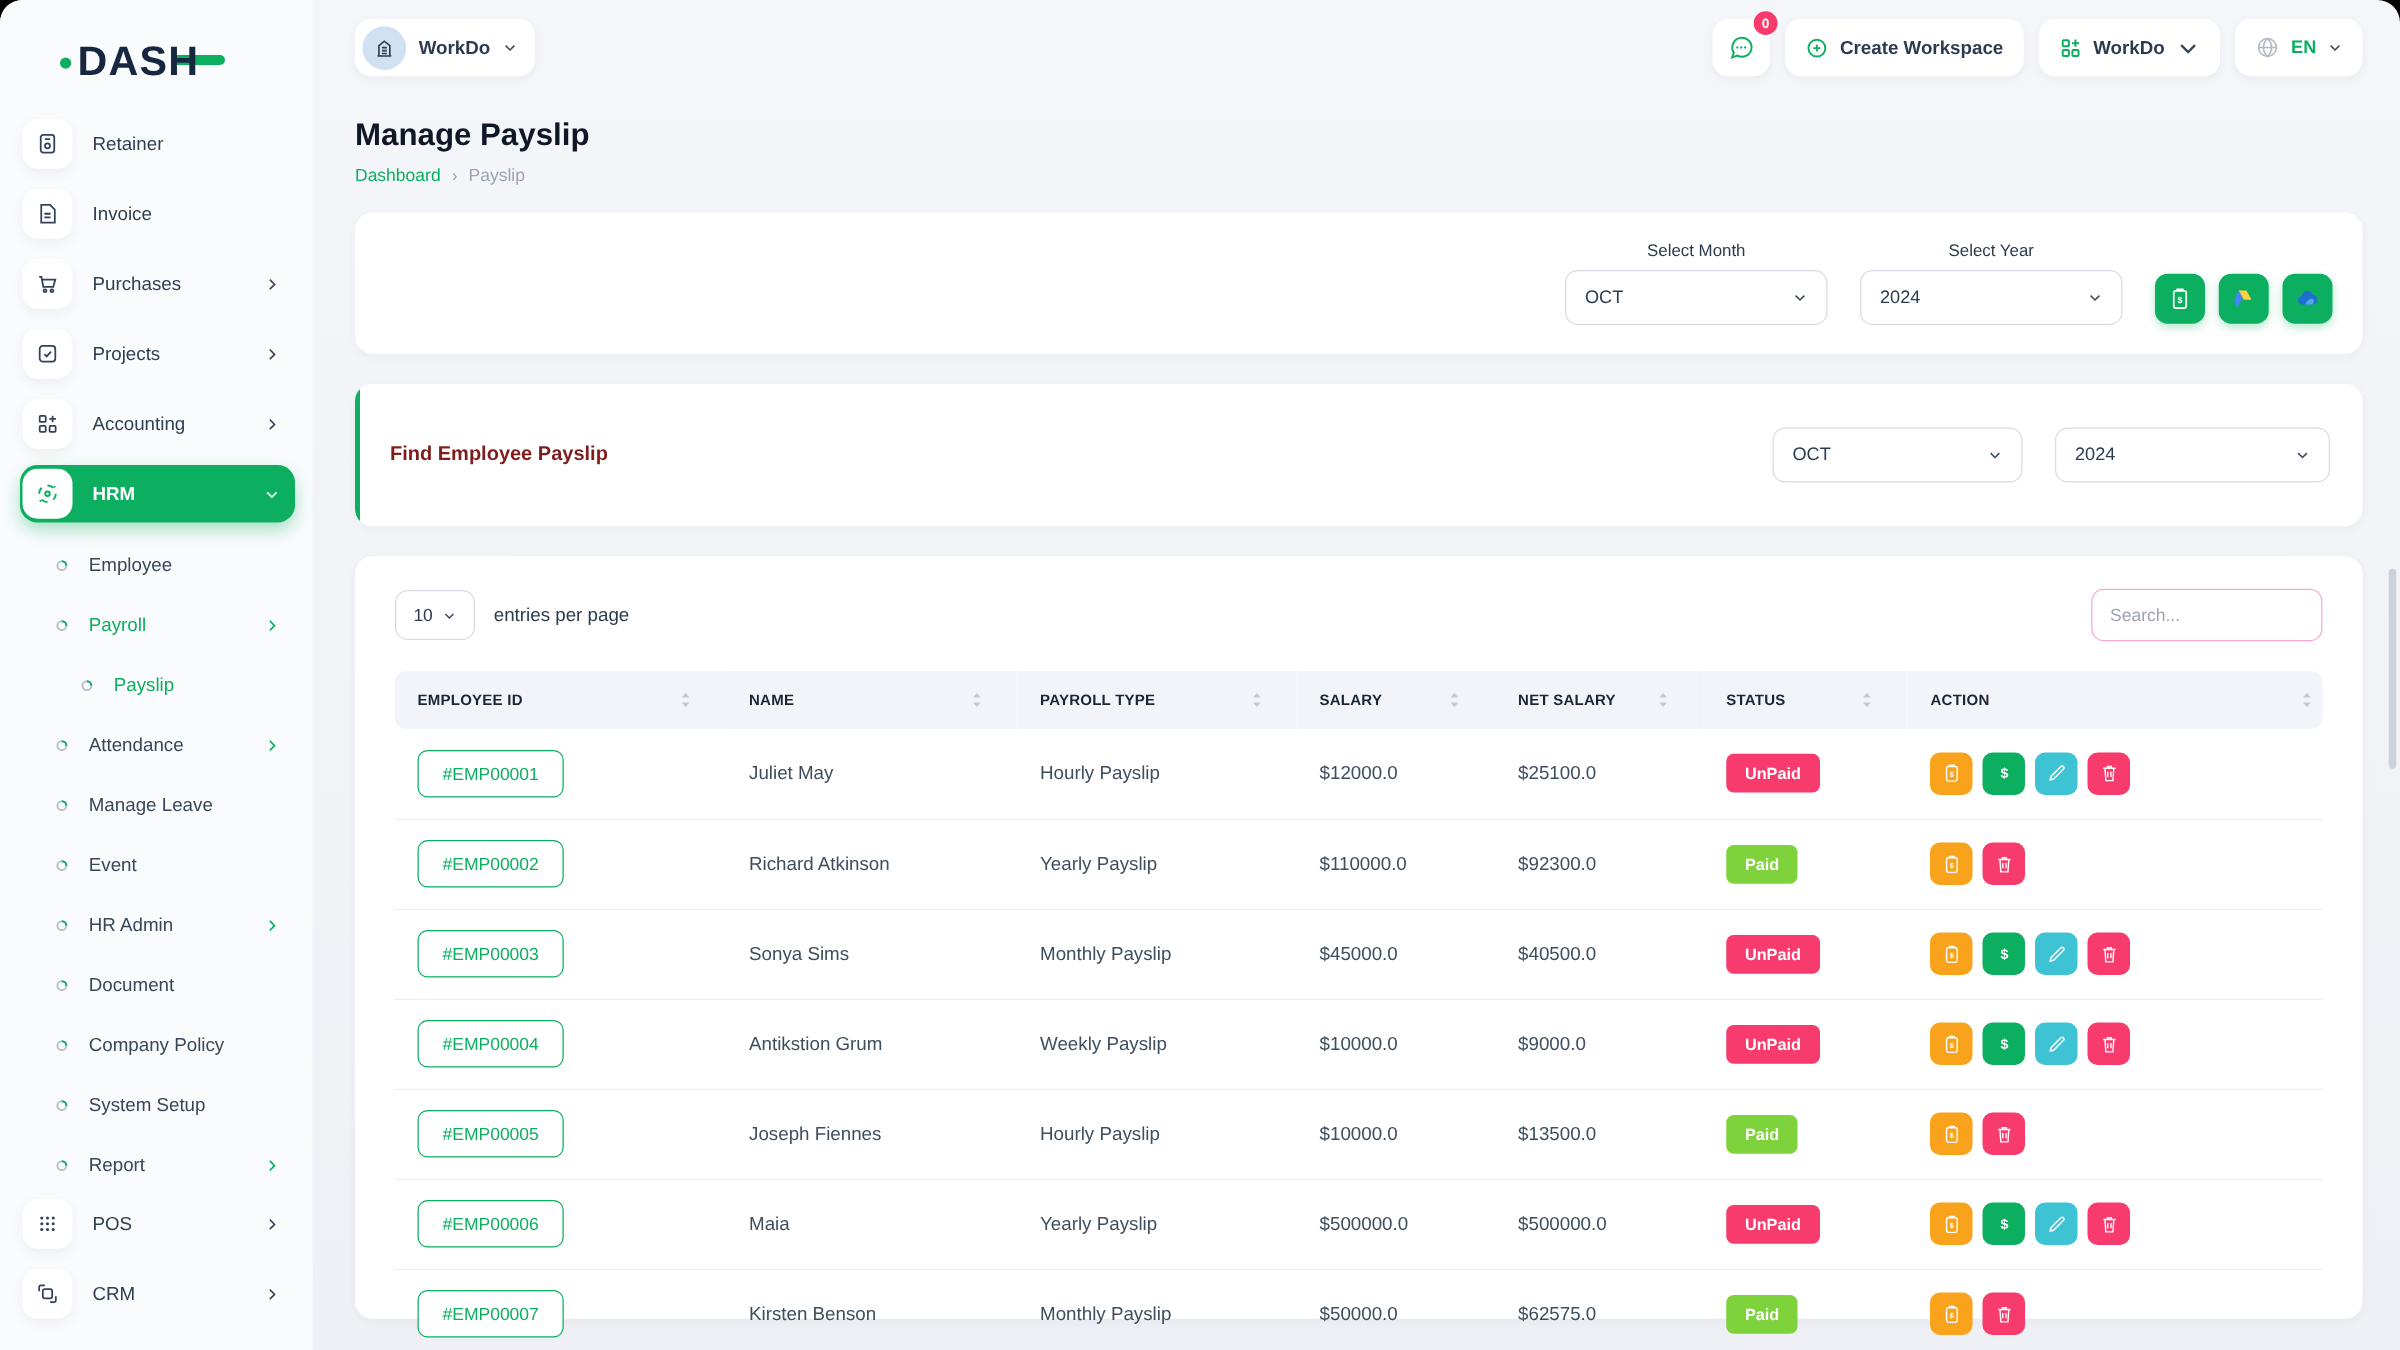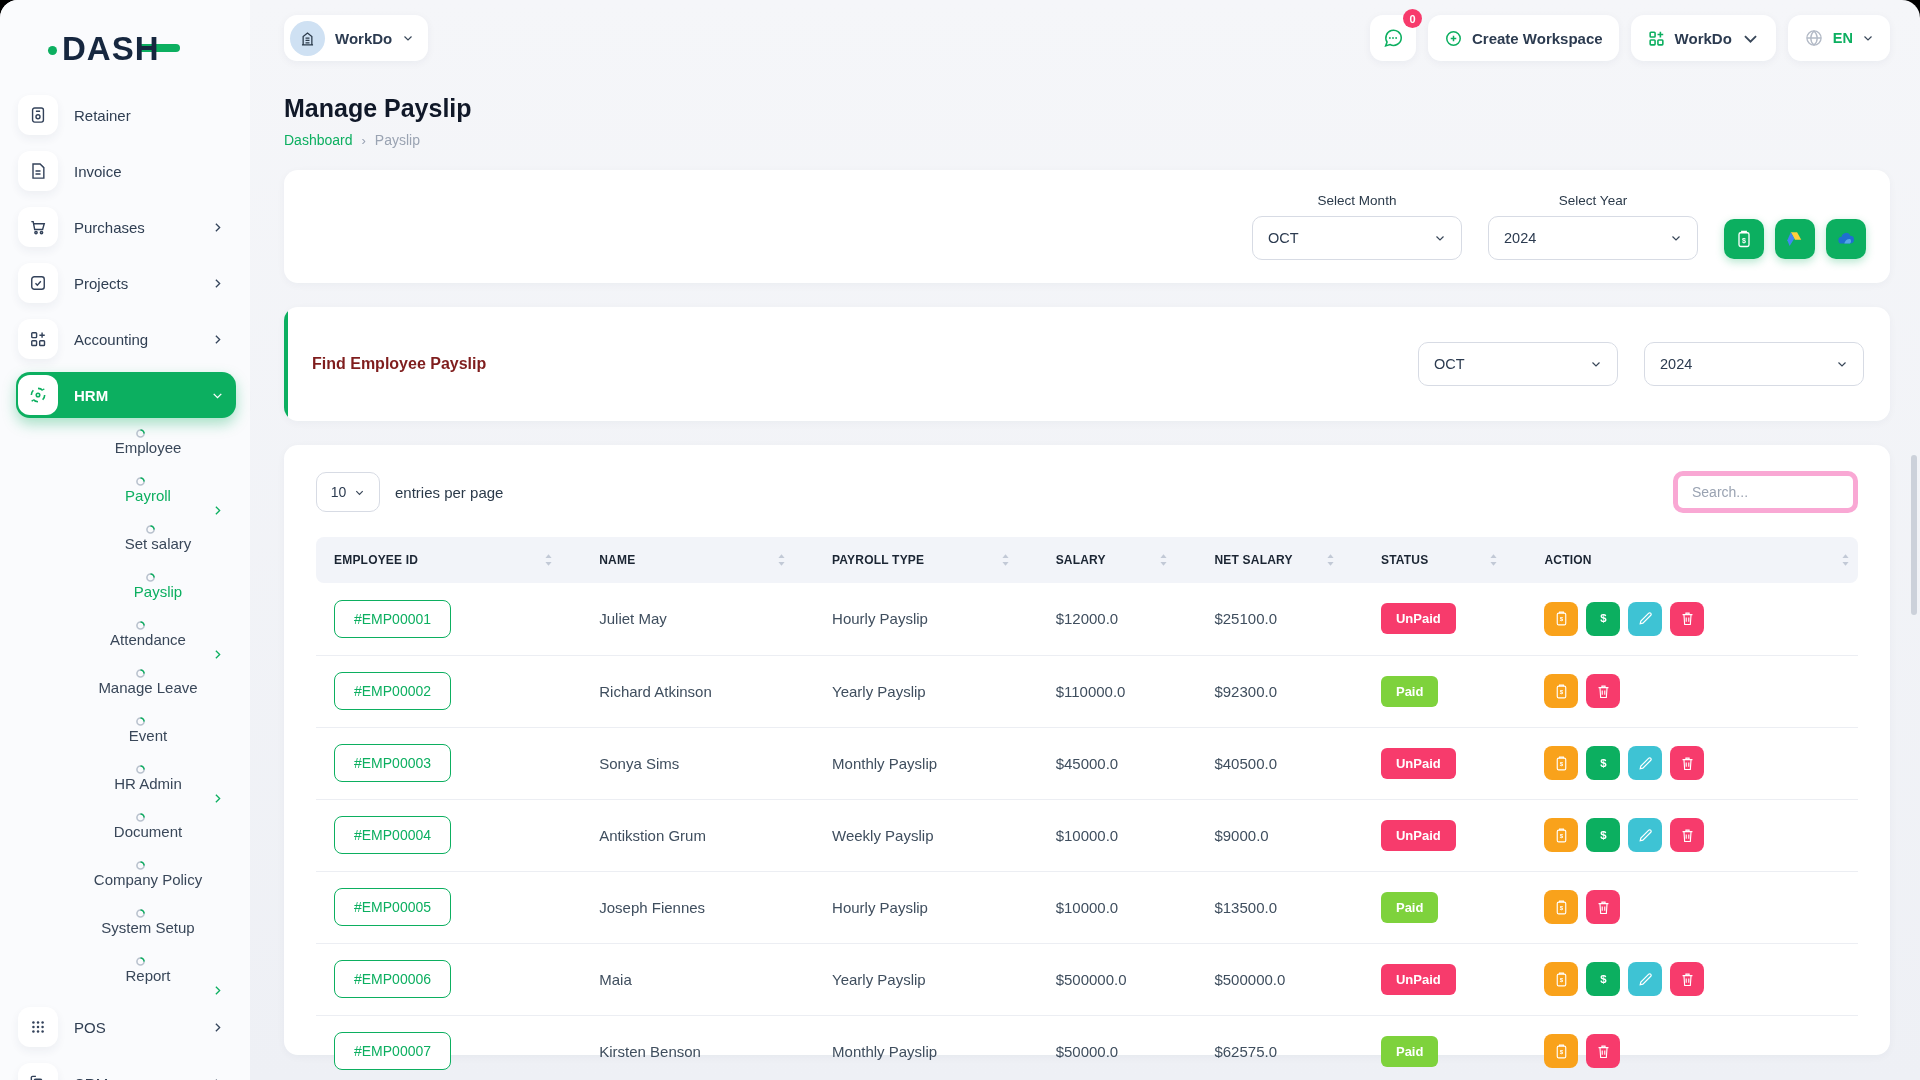--- a/index.html
+++ b/index.html
@@ -21,21 +21,21 @@
                color:#33425a; margin-left:2px; }
   .icon-tile svg { width:20px; height:20px; }
   .side-label { margin-left:16px; font-size:15px; font-weight:500; color:#2f3e52; }
   .side-chevron { margin-left:auto; margin-right:12px; color:#35455c; display:flex; }
   .side-chevron svg { width:13px; height:13px; }
   .side-chevron.down svg { transform:rotate(90deg); }
   .side-item.active { background:#0caf60; box-shadow:0 6px 14px rgba(12,175,96,.35); }
   .side-item.active .icon-tile { color:#0caf60; box-shadow:none; }
   .side-item.active .side-label { color:#fff; font-weight:700; }
   .side-item.active .side-chevron { color:#fff; }
-  .side-item.sub, .side-item.subsub { height:48px; margin-bottom:0;flex-direction:column; }
+  .side-item.sub, .side-item.subsub { height:48px; margin-bottom:0; }
   .side-item.sub { padding-left:28px; }
   .side-item.subsub { padding-left:48px; }
   .bullet { display:flex; }
   .bullet svg { width:11px; height:11px; }
   .side-item.sub .side-label, .side-item.subsub .side-label { margin-left:16px; font-weight:400; color:#394759; }
   .side-item.highlight .side-label { color:#0caf60; font-weight:500; }
   .side-item.sub .side-chevron, .side-item.subsub .side-chevron { color:#0caf60; }
   .side-item.highlight .side-chevron { color:#0caf60; }
 
   
@@ -88,21 +88,21 @@
   .find-selects .select-box.month { width:200px; }
   .find-selects .select-box.year { width:220px; }
 
   
   .table-card { margin-top:24px; padding:26px 32px; height:610px; }
   .table-top { display:flex; align-items:center; }
   .entries-select { width:64px; height:40px; border:1px solid #d7dbe4; border-radius:10px; display:flex; align-items:center;
                     justify-content:center; gap:8px; font-size:14px; color:#2c3b50; cursor:pointer; }
   .entries-select .chev svg { width:11px; height:11px; }
   .entries-label { margin-left:15px; font-size:15px; color:#2b3a4a; }
-  .search-input { margin-left:auto; width:185px; height:42px; border:5px solid #f9a8d4; border-radius:10px; padding:0 14px;
+  .search-input { margin-left:auto; width:185px; height:42px; border:1px solid #f9a8d4; border-radius:10px; padding:0 14px;
                   font-size:14px; color:#2c3b50; outline:none; font-family:"Liberation Sans",sans-serif; background:#fff; }
   .search-input::placeholder { color:#9aa3b2; }
 
   table.data { width:100%; border-collapse:collapse; margin-top:24px; }
   thead th { background:#f2f4f9; height:46px; font-size:12px; font-weight:700; color:#1b2533; text-align:left;
              padding-left:18px; position:relative; letter-spacing:.2px; }
   thead th:first-child { border-radius:8px 0 0 8px; }
   thead th:last-child { border-radius:0 8px 8px 0; }
   .sort { position:absolute; right:28px; top:50%; transform:translateY(-50%); display:flex; cursor:pointer; }
   thead th:last-child .sort { right:8px; }
@@ -231,29 +231,20 @@
               <circle cx="6" cy="6" r="3.9" stroke="#b8c1cd" stroke-width="1.7"></circle>
               <path d="M6 2.1a3.9 3.9 0 0 1 3.9 3.9" stroke="#0caf60" stroke-width="1.7"></path>
             </svg>
           </span>
           <span class="side-label">Payroll</span>
           <span class="side-chevron">
             <svg viewBox="0 0 24 24" fill="none" stroke="currentColor" stroke-width="2.4">
               <path d="M9 5l7 7-7 7"></path>
             </svg>
           </span>
-        </div>
-        <div class="side-item subsub">
-          <span class="bullet">
-            <svg viewBox="0 0 12 12" fill="none">
-              <circle cx="6" cy="6" r="3.9" stroke="#b8c1cd" stroke-width="1.7"></circle>
-              <path d="M6 2.1a3.9 3.9 0 0 1 3.9 3.9" stroke="#0caf60" stroke-width="1.7"></path>
-            </svg>
-          </span>
-          <span class="side-label">Set salary</span>
         </div>
         <div class="side-item subsub highlight">
           <span class="bullet">
             <svg viewBox="0 0 12 12" fill="none">
               <circle cx="6" cy="6" r="3.9" stroke="#b8c1cd" stroke-width="1.7"></circle>
               <path d="M6 2.1a3.9 3.9 0 0 1 3.9 3.9" stroke="#0caf60" stroke-width="1.7"></path>
             </svg>
           </span>
           <span class="side-label">Payslip</span>
         </div>

